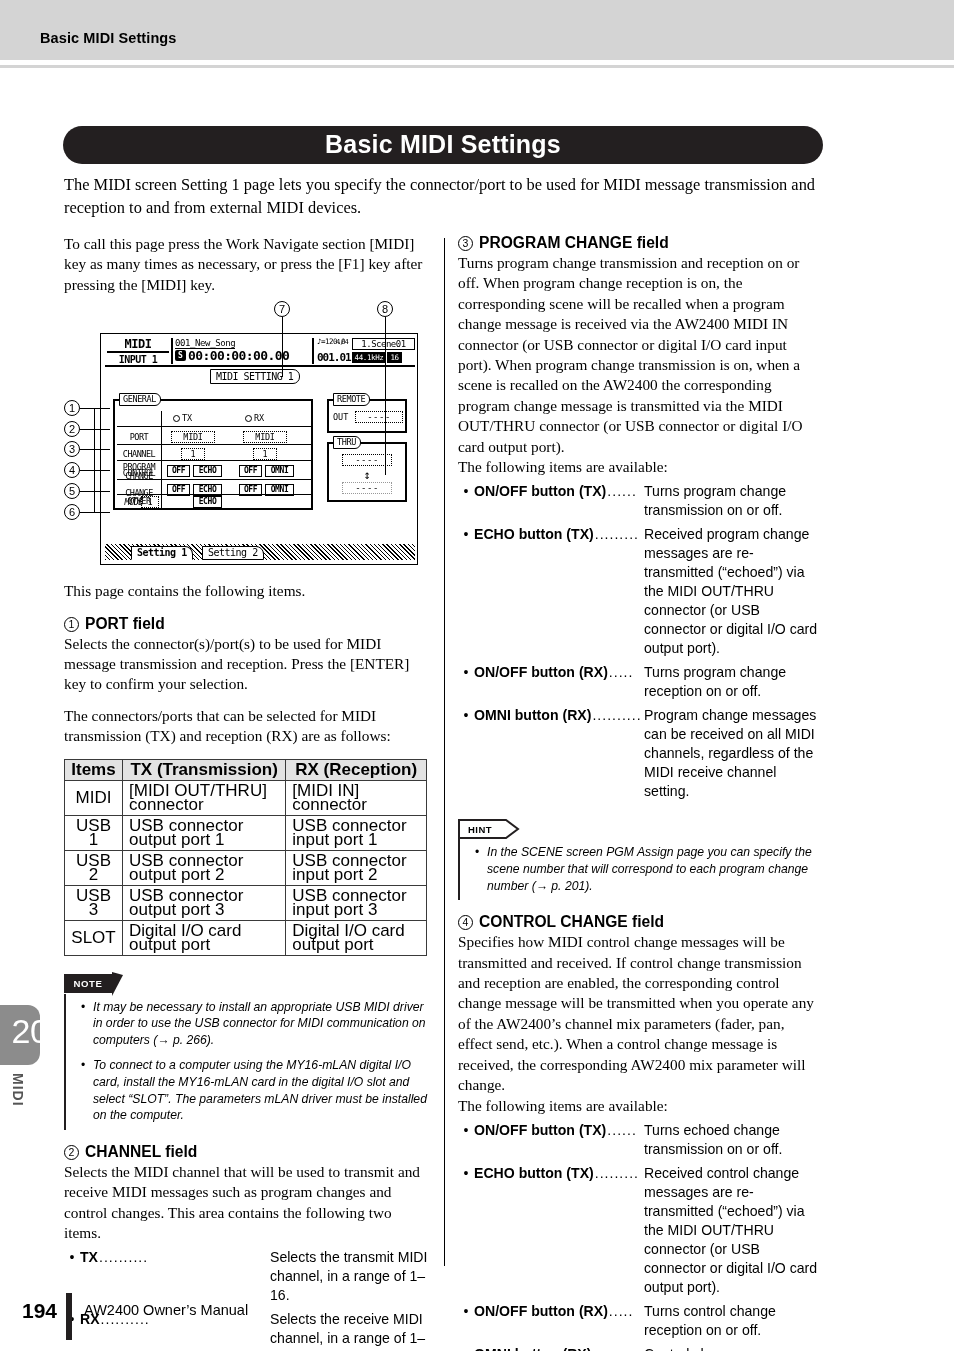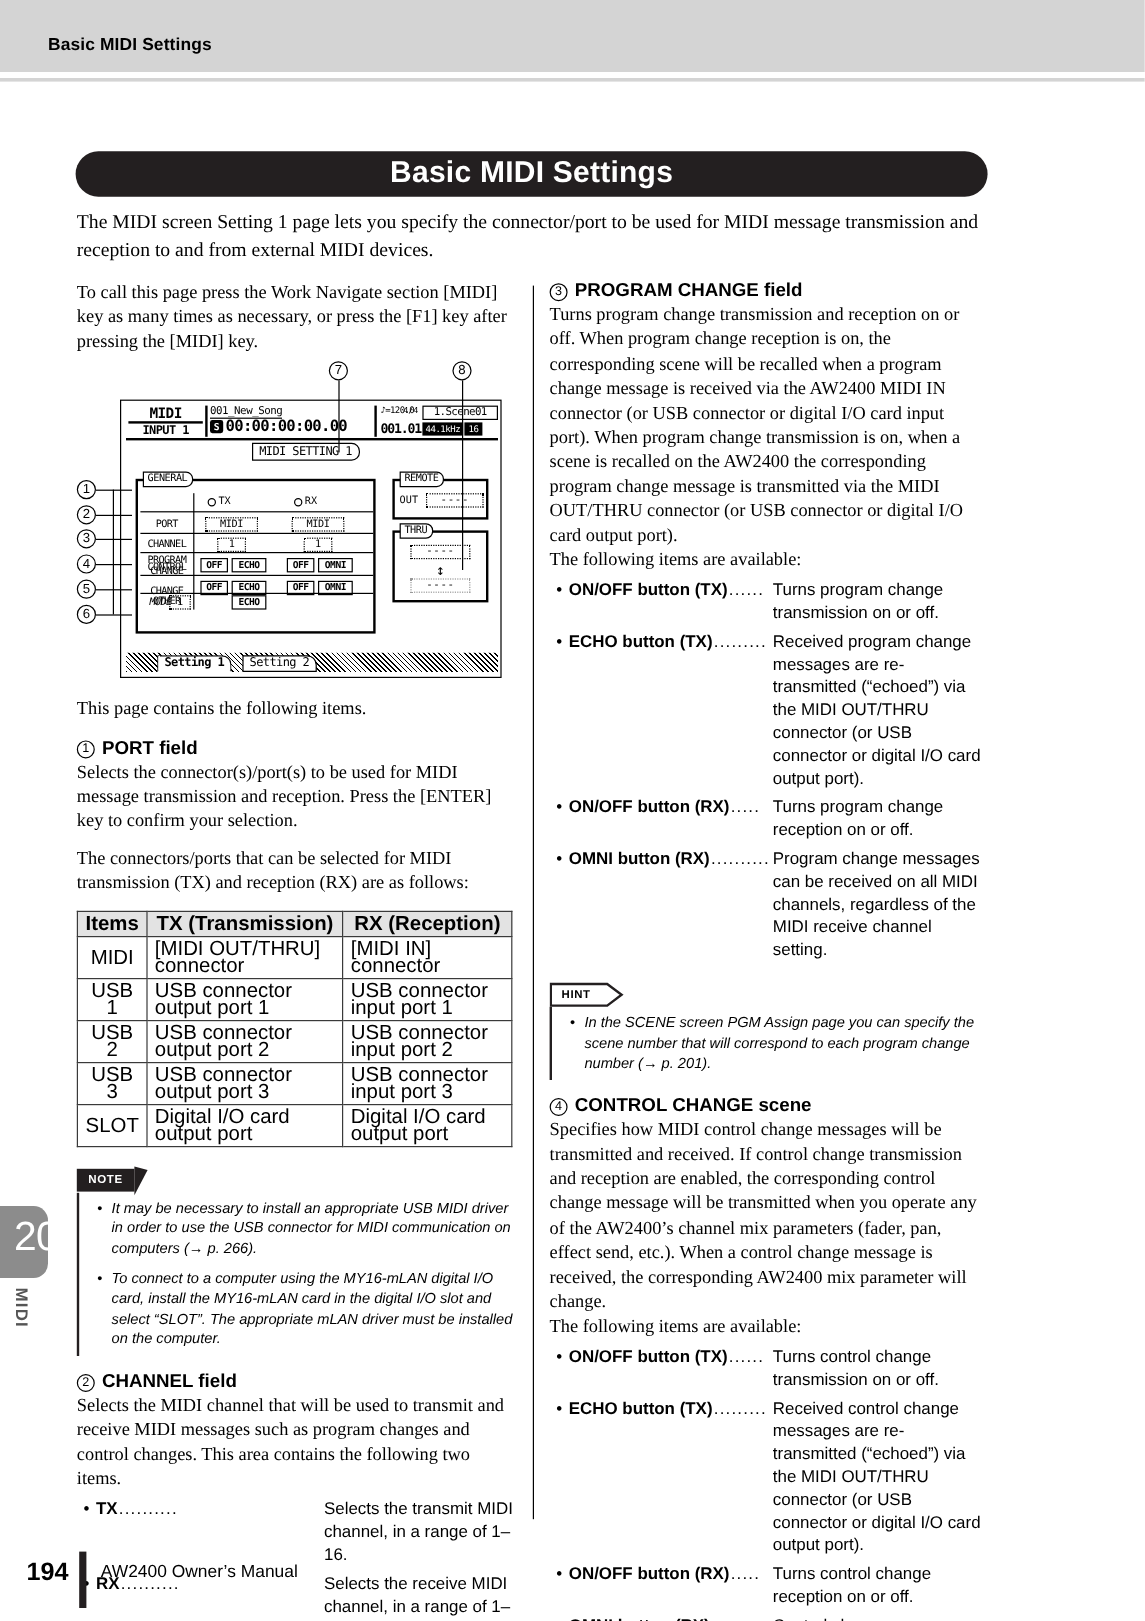--- a/index.html
+++ b/index.html
@@ -344,21 +344,21 @@
   .panel-label {
     position: absolute; left: 4px; top: -8px;
     background: #fff;
     border: 1px solid #000;
     border-radius: 0 6px 6px 0;
     padding: 0 4px 0 3px;
     font-size: 8.5px; line-height: 11px;
     letter-spacing: -0.4px;
     z-index: 3;
   }
-  #general-panel { left: 8px; top: 61px; width: 200px; height: 129px; }
+  #general-panel { left: 8px; top: 61px; width: 200px; height: 111px; }
   .gp-grid { position: absolute; inset: 0; }
   .gp-col { position: absolute; left: 46px; top: 10px; width: 1px; height: 97px; background:#000; }
   .gp-hr { position: absolute; left: 2px; width: 194px; height: 1px; background: #000; }
 
   .gp-rowlabel {
     position: absolute; left: 2px; width: 44px;
     text-align: center;
     font-size: 8.5px; line-height: 9.5px; letter-spacing: -0.5px;
   }
   .gp-hdr {
@@ -626,21 +626,21 @@
   </table>
 
   <div class="callout">
     <div class="tagrow">
       <div class="tag-note">NOTE</div>
       <div class="note-flap"></div>
     </div>
     <div class="callout-body">
       <ul>
         <li>It may be necessary to install an appropriate USB MIDI driver in order to use the USB connector for MIDI communication on computers (→ p. 266).</li>
-        <li>To connect to a computer using the MY16-mLAN digital I/O card, install the MY16-mLAN card in the digital I/O slot and select “SLOT”. The appropriate mLAN driver must be installed on the computer.</li>
+        <li>To connect to a computer using the MY16-mLAN digital I/O card, install the MY16-mLAN card in the digital I/O slot and select “SLOT”. The parameters mLAN driver must be installed on the computer.</li>
       </ul>
     </div>
   </div>
 
   <div class="sec-head">
     <span class="circ-num">2</span>
     <span class="sec-title">CHANNEL field</span>
   </div>
   <p class="body">Selects the MIDI channel that will be used to transmit and receive MIDI messages such as program changes and control changes. This area contains the following two items.</p>
   <div class="blist">
@@ -705,31 +705,31 @@
     </div>
     <div class="callout-body">
       <ul>
         <li>In the SCENE screen PGM Assign page you can specify the scene number that will correspond to each program change number (→ p. 201).</li>
       </ul>
     </div>
   </div>
 
   <div class="sec-head">
     <span class="circ-num">4</span>
-    <span class="sec-title">CONTROL CHANGE scene</span>
+    <span class="sec-title">CONTROL CHANGE field</span>
   </div>
   <p class="body">Specifies how MIDI control change messages will be transmitted and received. If control change transmission and reception are enabled, the corresponding control change message will be transmitted when you operate any of the AW2400’s channel mix parameters (fader, pan, effect send, etc.). When a control change message is received, the corresponding AW2400 mix parameter will change.</p>
   <p class="body" style="margin-top:0;">The following items are available:</p>
 
   <div class="blist">
     <div class="brow wide">
       <span class="bdot">•</span>
       <span class="bterm">ON/OFF button (TX)</span>
       <span class="bdots">......</span>
-      <span class="bdef">Turns control change transmission on or off.</span>
+      <span class="bdef">Turns echoed change transmission on or off.</span>
     </div>
     <div class="brow wide">
       <span class="bdot">•</span>
       <span class="bterm">ECHO button (TX)</span>
       <span class="bdots">.........</span>
       <span class="bdef">Received control change messages are re-transmitted (“echoed”) via the MIDI OUT/THRU connector (or USB connector or digital I/O card output port).</span>
     </div>
     <div class="brow wide">
       <span class="bdot">•</span>
       <span class="bterm">ON/OFF button (RX)</span>

